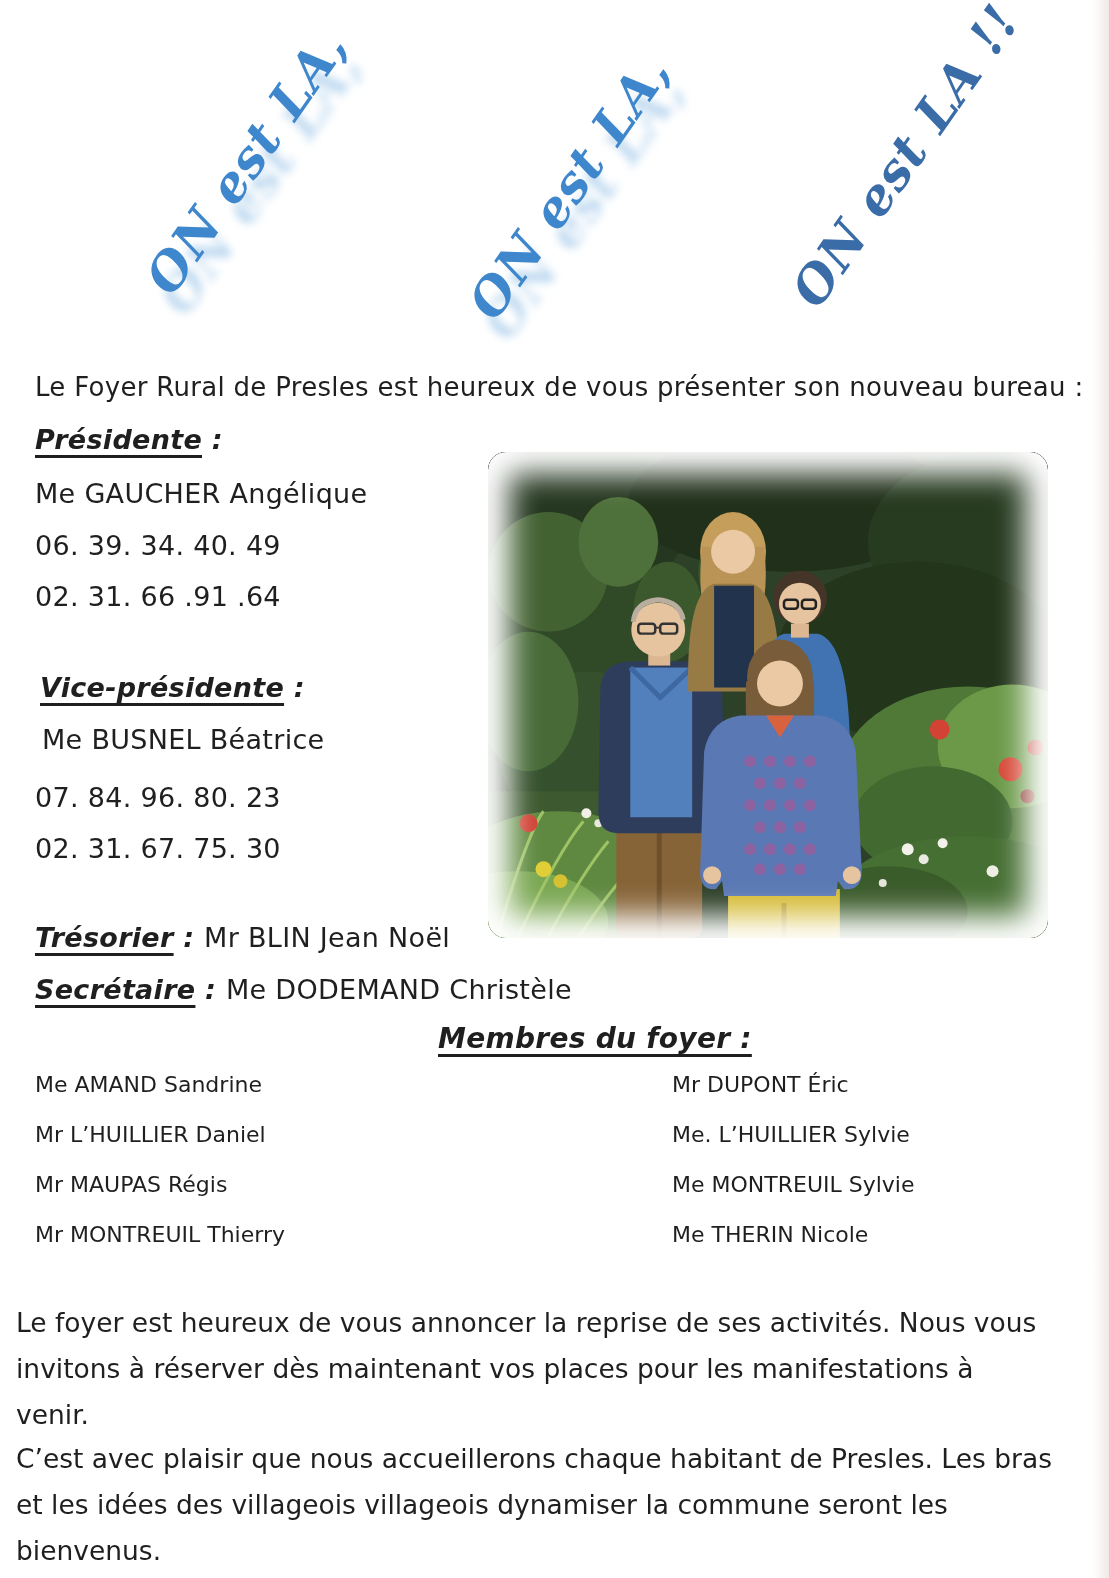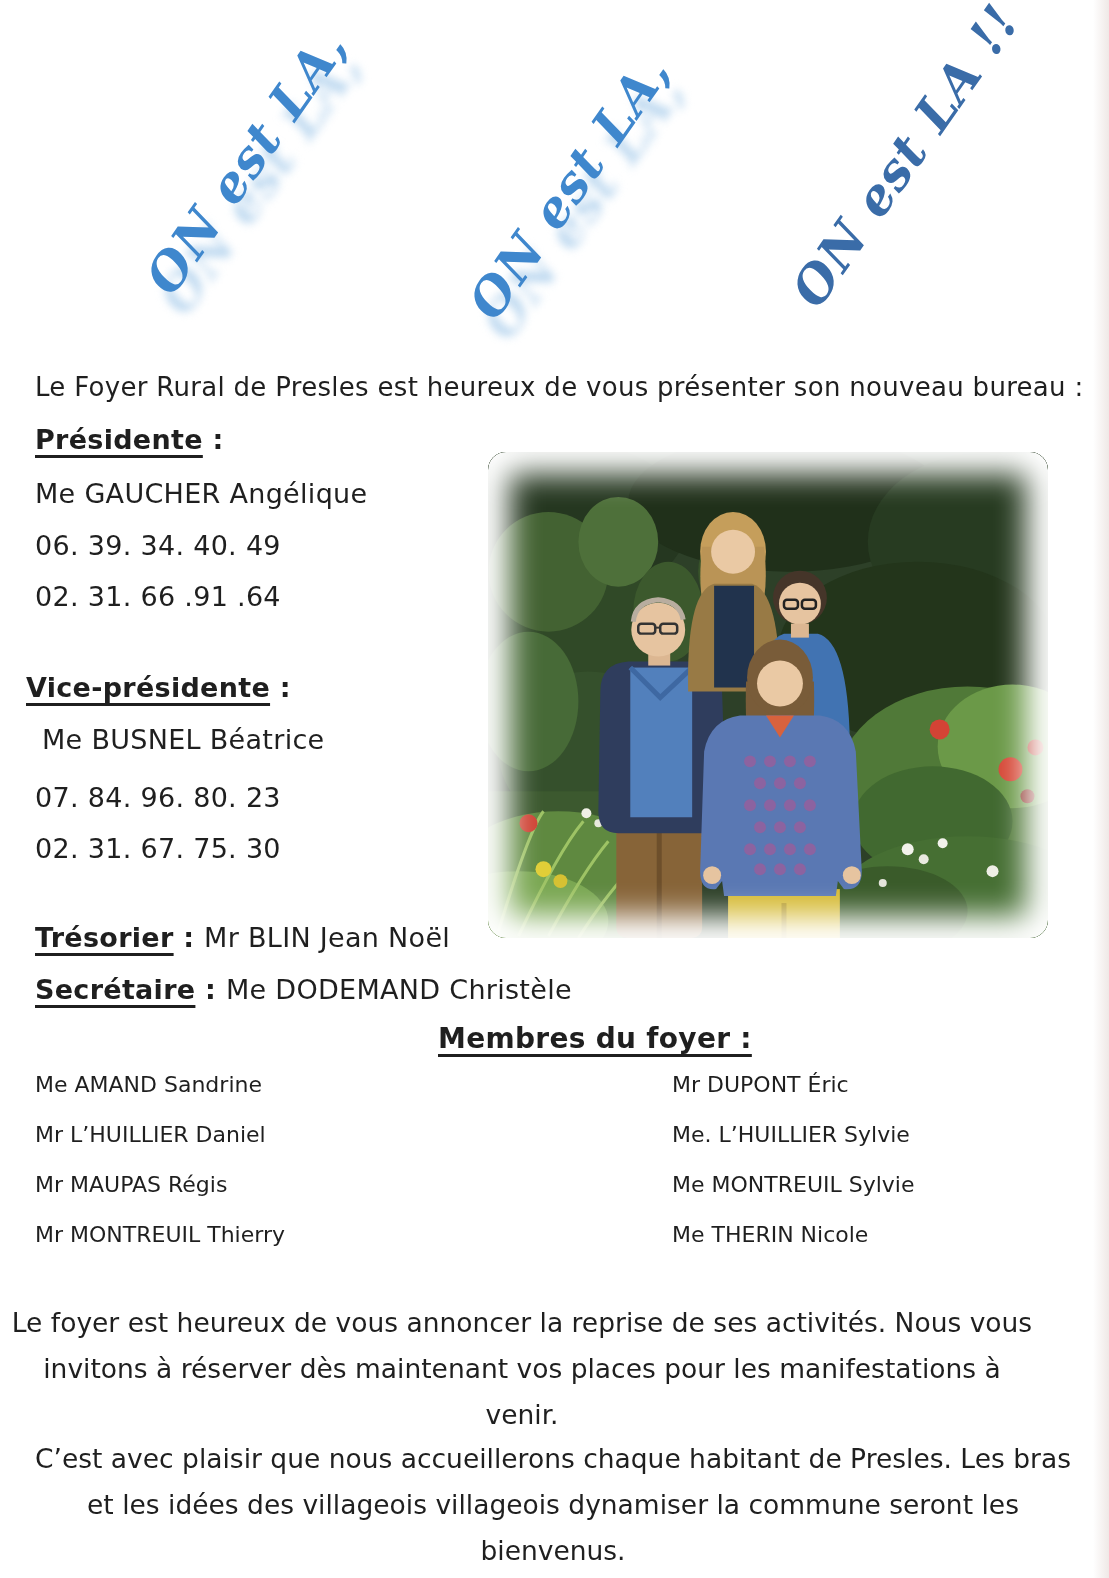--- a/index.html
+++ b/index.html
@@ -23,33 +23,33 @@
     transform:rotate(-55deg); transform-origin:center;
   }
   .deco-shadow { color:#bed9f0; filter:blur(4px); }
   #deco1 { left:92px;  top:132px; color:#3f87cd; }
   #deco1s{ left:106px; top:152px; }
   #deco2 { left:415px; top:157px; color:#3f87cd; }
   #deco2s{ left:429px; top:177px; }
   #deco3 { left:728px; top:126px; color:#3a6ca8; }
   
   .t { position:absolute; white-space:nowrap; font-size:27px; color:#1f1f1f; letter-spacing:0.3px; }
-  .b { font-weight:bold; }
+  .b { font-weight:bold; font-style:italic; }
   .u { text-decoration:underline; text-underline-offset:6px; text-decoration-thickness:2.5px; }
   .sz26 { font-size:26px; }
   
   .member-col { position:absolute; top:1066px; font-size:22px; }
   .member-col .row { height:50px; line-height:38px; white-space:nowrap; }
   #members-left { left:35px; }
   #members-right{ left:672px; }
   
-  .footer-para { position:absolute; left:4px; width:1036px; text-align:center;
+  .footer-para { position:absolute; left:16px; width:1036px; text-align:left;
                  font-size:26.5px; line-height:46px; color:#1f1f1f; }
   #footer-1 { top:1300px; }
-  #footer-2 { top:1436px;margin-left:31px; }
+  #footer-2 { top:1436px; }
   
   .photo {
     position:absolute; left:488px; top:452px; width:560px; height:486px;
     border-radius:18px; overflow:hidden; background:#2c4026;
   }
   .photo svg { display:block; width:100%; height:100%; filter:blur(0.7px) saturate(0.92); }
   .photo .vignette {
     content:""; position:absolute; inset:0; border-radius:18px;
     box-shadow: inset 0 0 30px 22px #ffffff; pointer-events:none;
   }
@@ -67,21 +67,21 @@
 
   <div class="t sz26" style="left:35px; top:372px;text-align:center;">Le Foyer Rural de Presles est heureux de vous présenter son nouveau bureau :</div>
 
   <div class="t" style="left:35px; top:424px;">
     <span class="b u">Présidente</span><span class="b"> :</span>
   </div>
   <div class="t" style="left:35px; top:478px;">Me GAUCHER Angélique</div>
   <div class="t" style="left:35px; top:530px;">06. 39. 34. 40. 49</div>
   <div class="t" style="left:35px; top:581px;">02. 31. 66 .91 .64</div>
 
-  <div class="t" style="left:26px; top:672px;">
+  <div class="t" style="left:40px; top:672px;">
     <span class="b u">Vice-présidente</span><span class="b"> :</span>
   </div>
   <div class="t" style="left:42px; top:724px;">Me BUSNEL Béatrice</div>
   <div class="t" style="left:35px; top:782px;">07. 84. 96. 80. 23</div>
   <div class="t" style="left:35px; top:833px;">02. 31. 67. 75. 30</div>
 
   <div class="photo">
     <svg viewBox="0 0 560 487" xmlns="http://www.w3.org/2000/svg">
 
       <rect width="560" height="487" fill="#2c4026"></rect>

